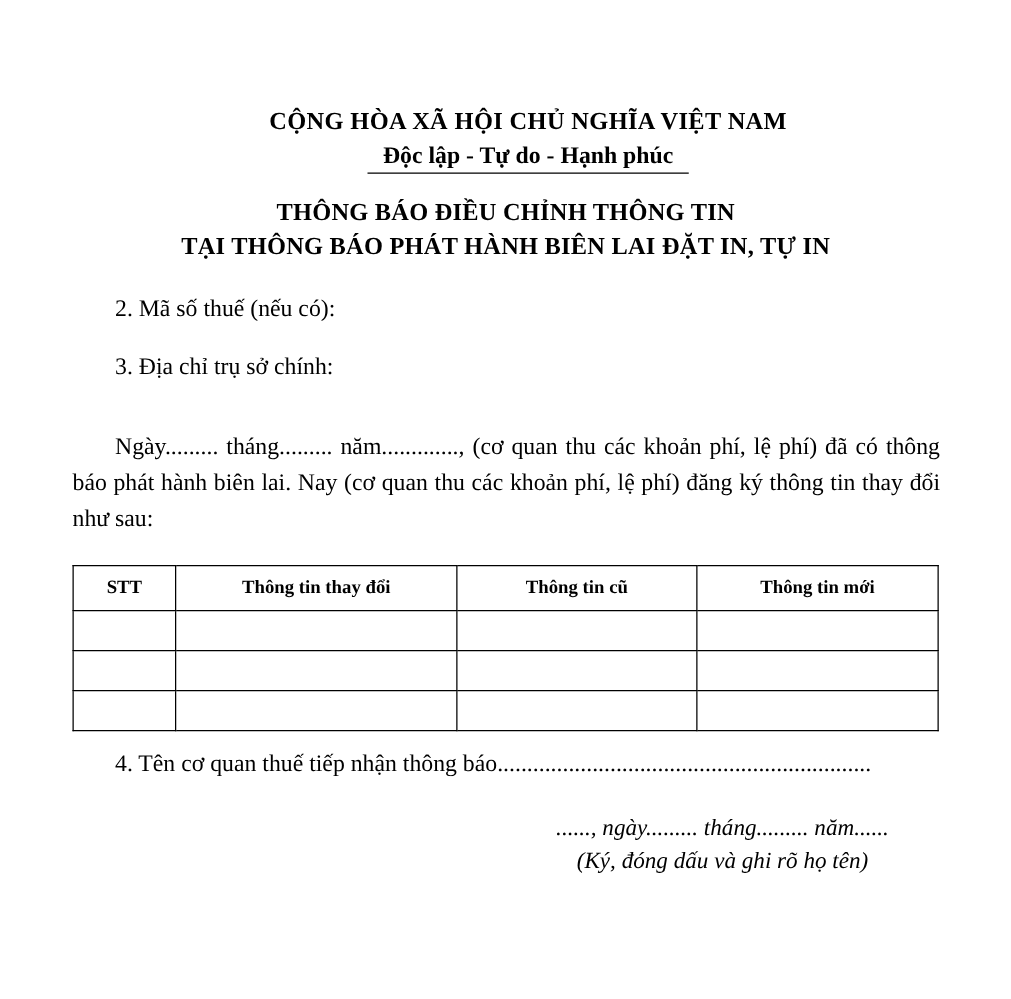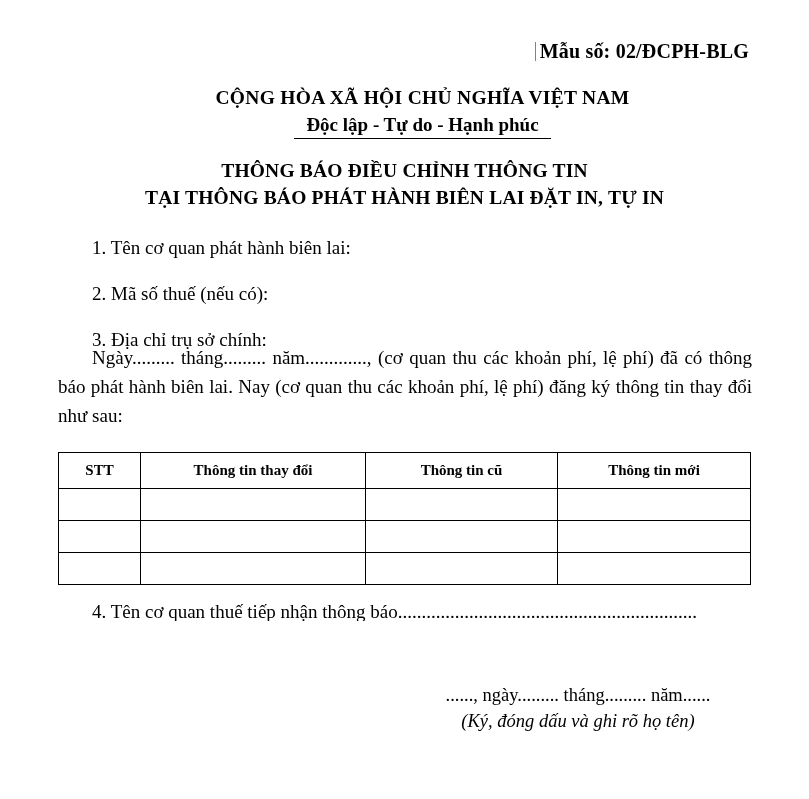--- a/index.html
+++ b/index.html
@@ -167,57 +167,53 @@
   
   .sign-block {
     position: absolute;
     top: 652px;
     left: 404px;
     width: 348px;
     text-align: center;
     line-height: 1.28;
   }
   .sign-date {
+    font-style: italic;
     font-size: 18.5px;
     white-space: nowrap;
-    margin-top: 32px;
   }
   .sign-title {
     font-weight: bold;
     font-size: 19px;
     margin-top: 2px;
     letter-spacing: .2px;
   }
   .sign-note {
     font-style: italic;
     font-size: 18.5px;
     margin-top: 2px;
   }
 </style>
 </head>
 <body>
 
 <div class="page">
 
-  <div class="form-code-row">
-    <span class="form-code">Mẫu số: 02/ĐCPH-BLG</span>
-  </div>
 
   <div class="national">
     <div class="national-line1">CỘNG HÒA XÃ HỘI CHỦ NGHĨA VIỆT NAM</div>
     <div class="national-line2">Độc lập - Tự do - Hạnh phúc</div>
   </div>
 
   <div class="doc-title">
     <div>THÔNG BÁO ĐIỀU CHỈNH THÔNG TIN</div>
     <div>TẠI THÔNG BÁO PHÁT HÀNH BIÊN LAI ĐẶT IN, TỰ IN</div>
   </div>
 
   <div class="fields">
-    <div class="field-line">1. Tên cơ quan phát hành biên lai:</div>
     <div class="field-line">2. Mã số thuế (nếu có):</div>
     <div class="field-line">3. Địa chỉ trụ sở chính:</div>
   </div>
 
   <div class="body-par"><span class="indent"></span><span>Ngày......... tháng......... năm............., (cơ quan thu các khoản phí, lệ phí) đã có thông báo phát hành biên lai. Nay (cơ quan thu các khoản phí, lệ phí) đăng ký thông tin thay đổi như sau:</span></div>
 
   <table class="info-table">
     <colgroup>
       <col class="col-stt">
       <col class="col-chg">

